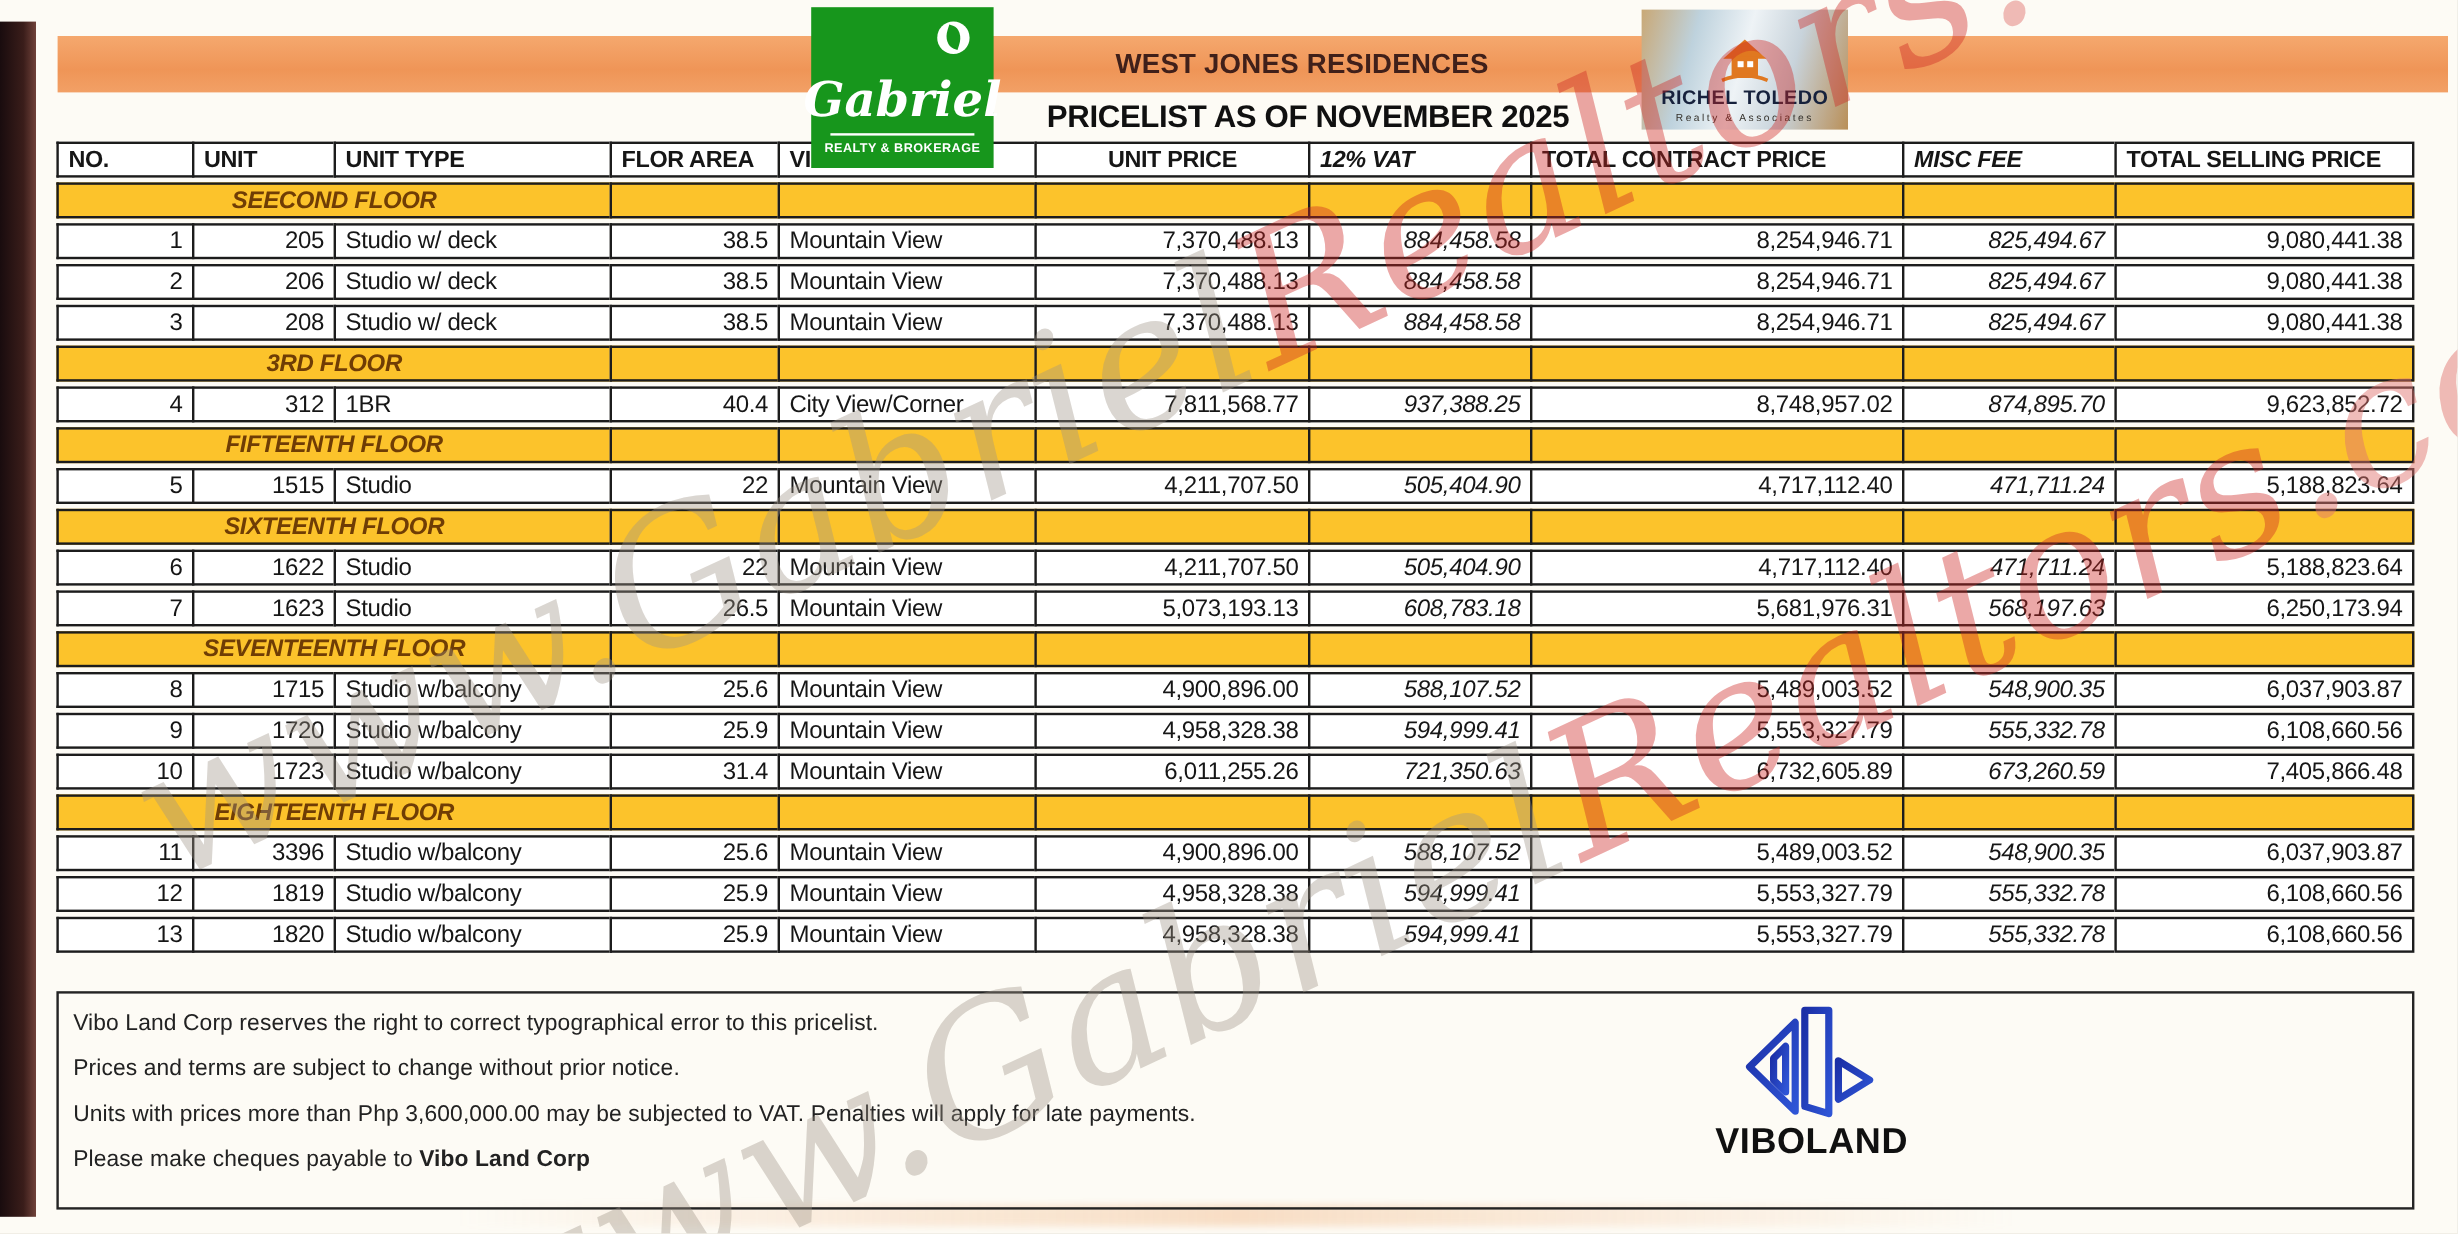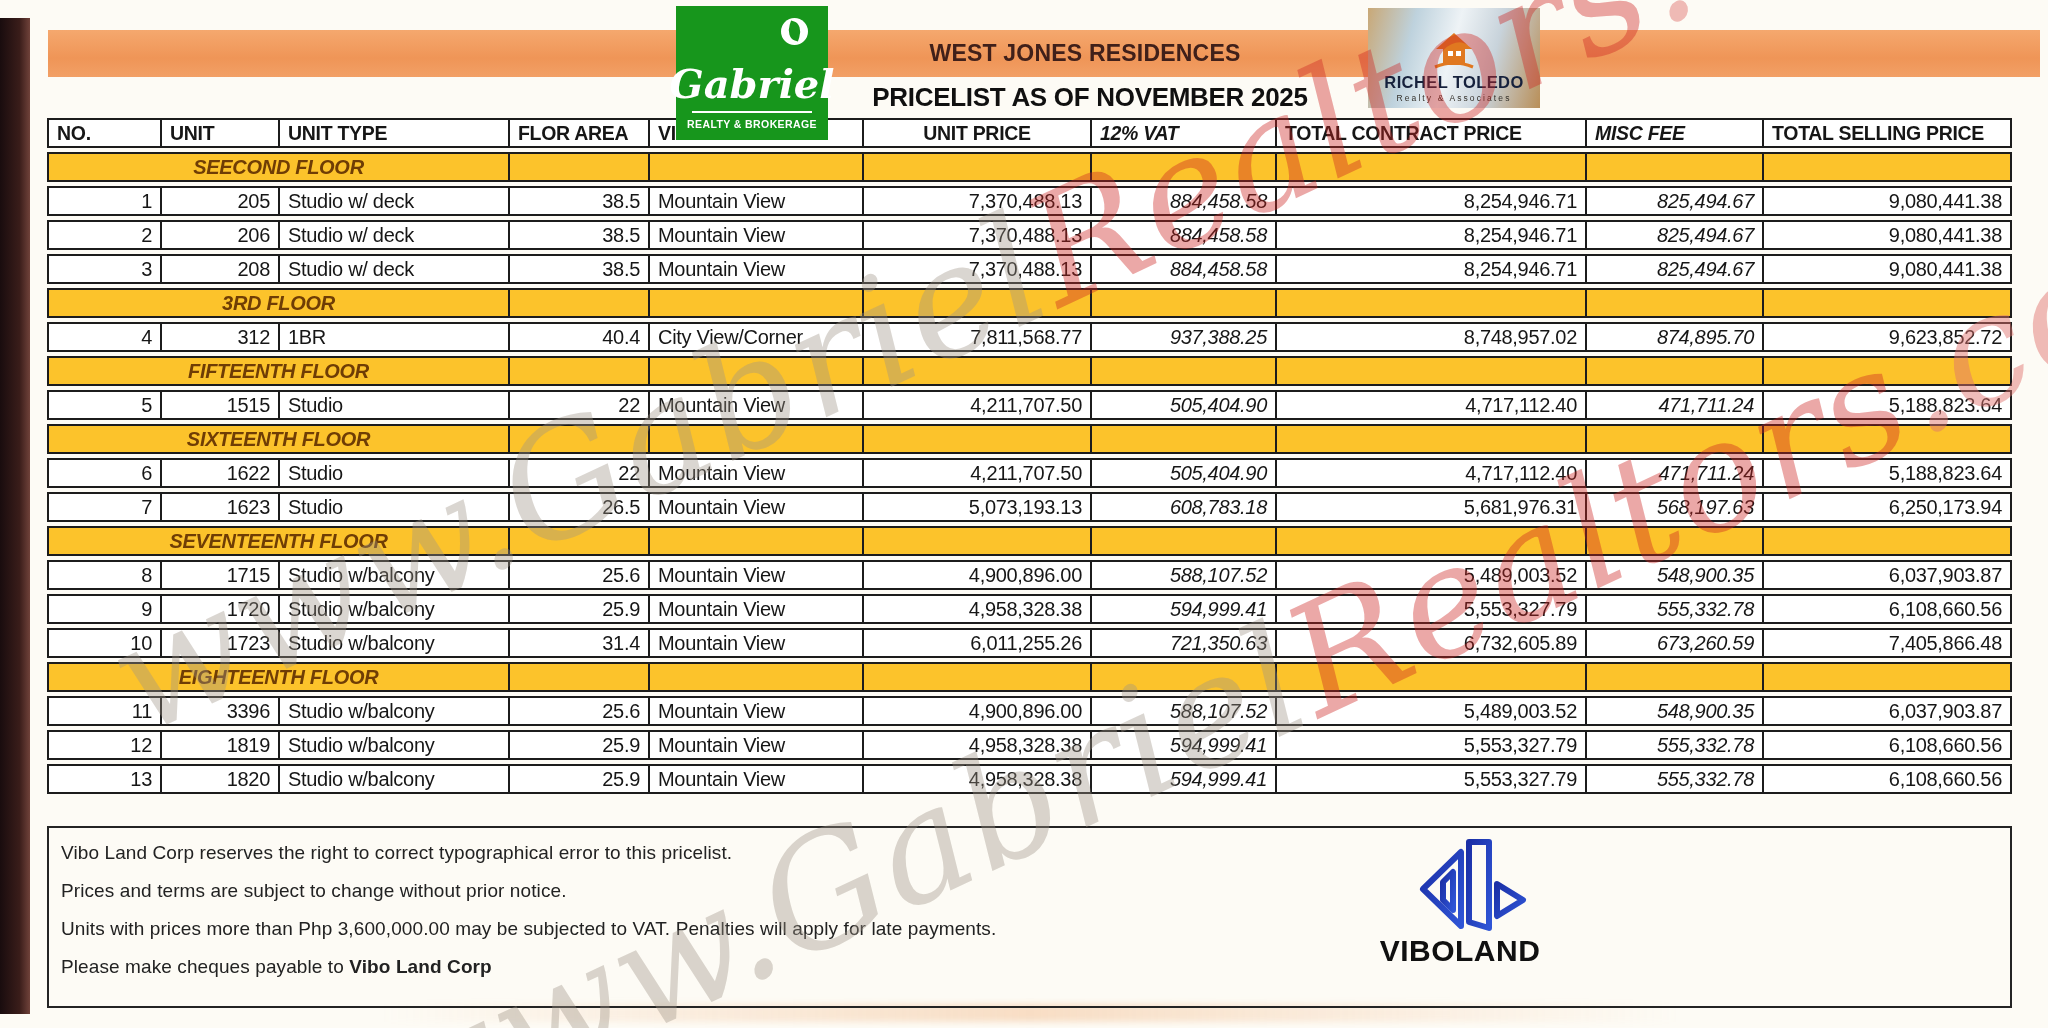--- a/index.html
+++ b/index.html
@@ -59,21 +59,21 @@
   .floor-label{background:#FCC32B !important;color:#6F3D05 !important;font-weight:700;
                text-align:center;font-size:21px;letter-spacing:.2px;font-style:italic;}
   .floor-cell{background:#FCC32B !important;}
 
   
   .notes-box{position:absolute;left:47px;top:826px;width:1965px;height:182px;box-sizing:border-box;
              border:2px solid #242424;z-index:2;padding:14px 0 0 12px;}
   .notes-box p{margin:0 0 16px 0;font-size:19px;color:#222;letter-spacing:.1px;}
 
   
-  .viboland{position:absolute;left:1330px;top:834px;width:260px;text-align:center;z-index:3;}
+  .viboland{position:absolute;left:1330px;top:834px;width:260px;text-align:right;z-index:3;}
   .vibo-name{font-size:30px;font-weight:800;color:#101010;letter-spacing:.5px;margin-top:-4px;}
 
   
   .wm{position:absolute;z-index:6;pointer-events:none;font-family:"DejaVu Serif",serif;
       font-style:italic;font-size:152px;white-space:nowrap;transform-origin:0 50%;letter-spacing:2px;}
   .wm1{left:120px;top:600px;transform:rotate(-25deg);}
   .wm2{left:380px;top:1010px;transform:rotate(-25deg);}
   .wm-gray{color:rgba(158,146,134,.38);}
   .wm-red{color:rgba(206,38,36,.40);}
   .wm-pink{color:rgba(224,116,110,.48);}

